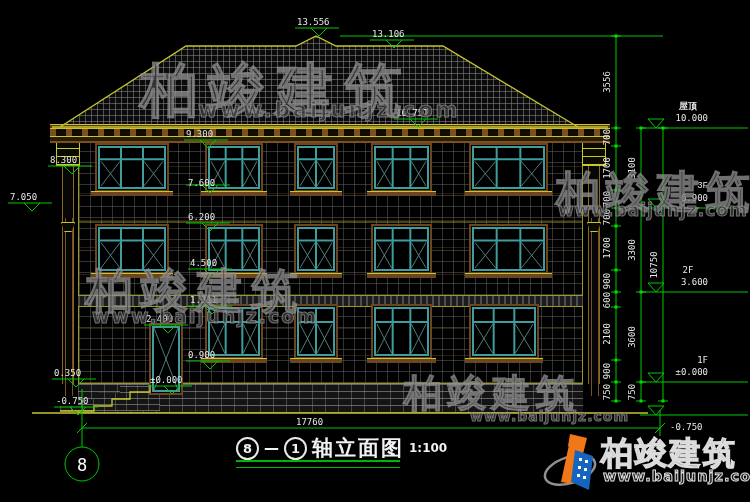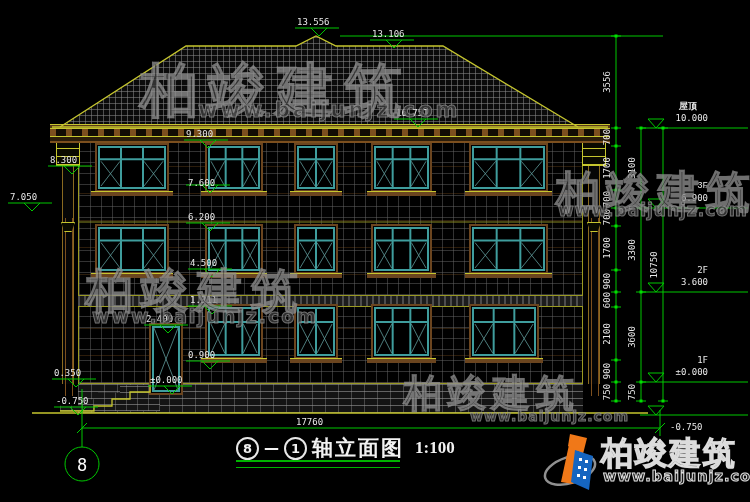--- a/index.html
+++ b/index.html
@@ -67,21 +67,21 @@
   .wmCu{left:558px;top:200px;font-size:17px;letter-spacing:1px;}
   .wmD{left:404px;top:368px;font-size:38px;letter-spacing:6px;}
   .wmDu{left:470px;top:408px;font-size:14px;letter-spacing:1px;}
   
   .title-bar{position:absolute;left:236px;top:434px;z-index:30;display:flex;align-items:center;gap:5px;
              color:#f2f2f2;font-family:"DejaVu Sans",sans-serif;}
   .circ{display:inline-flex;width:19px;height:19px;border:2px solid #e8e8e8;border-radius:50%;
         align-items:center;justify-content:center;font-size:13px;font-weight:bold;}
   .tdash{font-size:15px;font-weight:bold;}
   .tname{font-size:21px;font-weight:bold;letter-spacing:2px;}
-  .tscale{font-size:17px;font-weight:bold;margin-left:6px;font-family:Liberation Serif, serif;}
+  .tscale{font-size:12px;font-weight:bold;}
   .title-underline{position:absolute;left:236px;top:460px;width:164px;height:5px;z-index:30;
                    border-top:2px solid #00b400;border-bottom:1px solid #00b400;}
   
   .logo{position:absolute;left:543px;top:426px;width:207px;height:74px;z-index:35;}
   .logo-mark{position:absolute;left:0;top:2px;}
   .logo-brand{position:absolute;left:58px;top:6px;font-family:"DejaVu Sans",sans-serif;font-weight:bold;
               font-size:32px;letter-spacing:2px;color:#181818;-webkit-text-stroke:1.2px #dcdcdc;
               text-shadow:0 0 1px #bbb;white-space:nowrap;}
   .logo-url{position:absolute;left:60px;top:42px;font-family:"DejaVu Sans",sans-serif;font-weight:bold;
             font-size:14.5px;letter-spacing:1px;color:#181818;-webkit-text-stroke:1px #dcdcdc;
@@ -245,21 +245,21 @@
     <div class="lbl" style="left: 190px; top: 295px;">1.311</div>
     <div class="lbl" style="left: 146px; top: 314px;">2.400</div>
     <div class="lbl" style="left: 188px; top: 350px;">0.900</div>
     <div class="lbl" style="left: 150px; top: 375px;">±0.000</div>
     <div class="lbl" style="left: 54px; top: 368px;">0.350</div>
     <div class="lbl" style="left: 56px; top: 396px;">-0.750</div>
     <div class="lbl" style="left: 668px; top: 101px; width: 40px; text-align: center; font-weight: bold;">屋顶</div>
     <div class="lbl" style="left: 664px; top: 113px; width: 44px; text-align: right;">10.000</div>
     <div class="lbl" style="left: 668px; top: 181px; width: 40px; text-align: right; font-family: Liberation Mono, monospace;">3F</div>
     <div class="lbl" style="left: 664px; top: 193px; width: 44px; text-align: right;">6.900</div>
-    <div class="lbl" style="left: 668px; top: 265px; width: 40px; text-align: right;">2F</div>
+    <div class="lbl" style="left: 668px; top: 265px; width: 40px; text-align: center;">2F</div>
     <div class="lbl" style="left: 664px; top: 277px; width: 44px; text-align: right;">3.600</div>
     <div class="lbl" style="left: 668px; top: 355px; width: 40px; text-align: right;">1F</div>
     <div class="lbl" style="left: 664px; top: 367px; width: 44px; text-align: right;">±0.000</div>
     <div class="lbl" style="left: 670px; top: 422px;">-0.750</div>
     <div class="dim-v" style="left: 602px; top: 82px; transform: translateY(-50%) rotate(180deg);">3556</div>
     <div class="dim-v" style="left: 602px; top: 137px; transform: translateY(-50%) rotate(180deg);">700</div>
     <div class="dim-v" style="left: 602px; top: 168px; transform: translateY(-50%) rotate(180deg);">1700</div>
     <div class="dim-v" style="left: 602px; top: 199px; transform: translateY(-50%) rotate(180deg);">700</div>
     <div class="dim-v" style="left: 602px; top: 217px; transform: translateY(-50%) rotate(180deg);">700</div>
     <div class="dim-v" style="left: 602px; top: 248px; transform: translateY(-50%) rotate(180deg);">1700</div>

